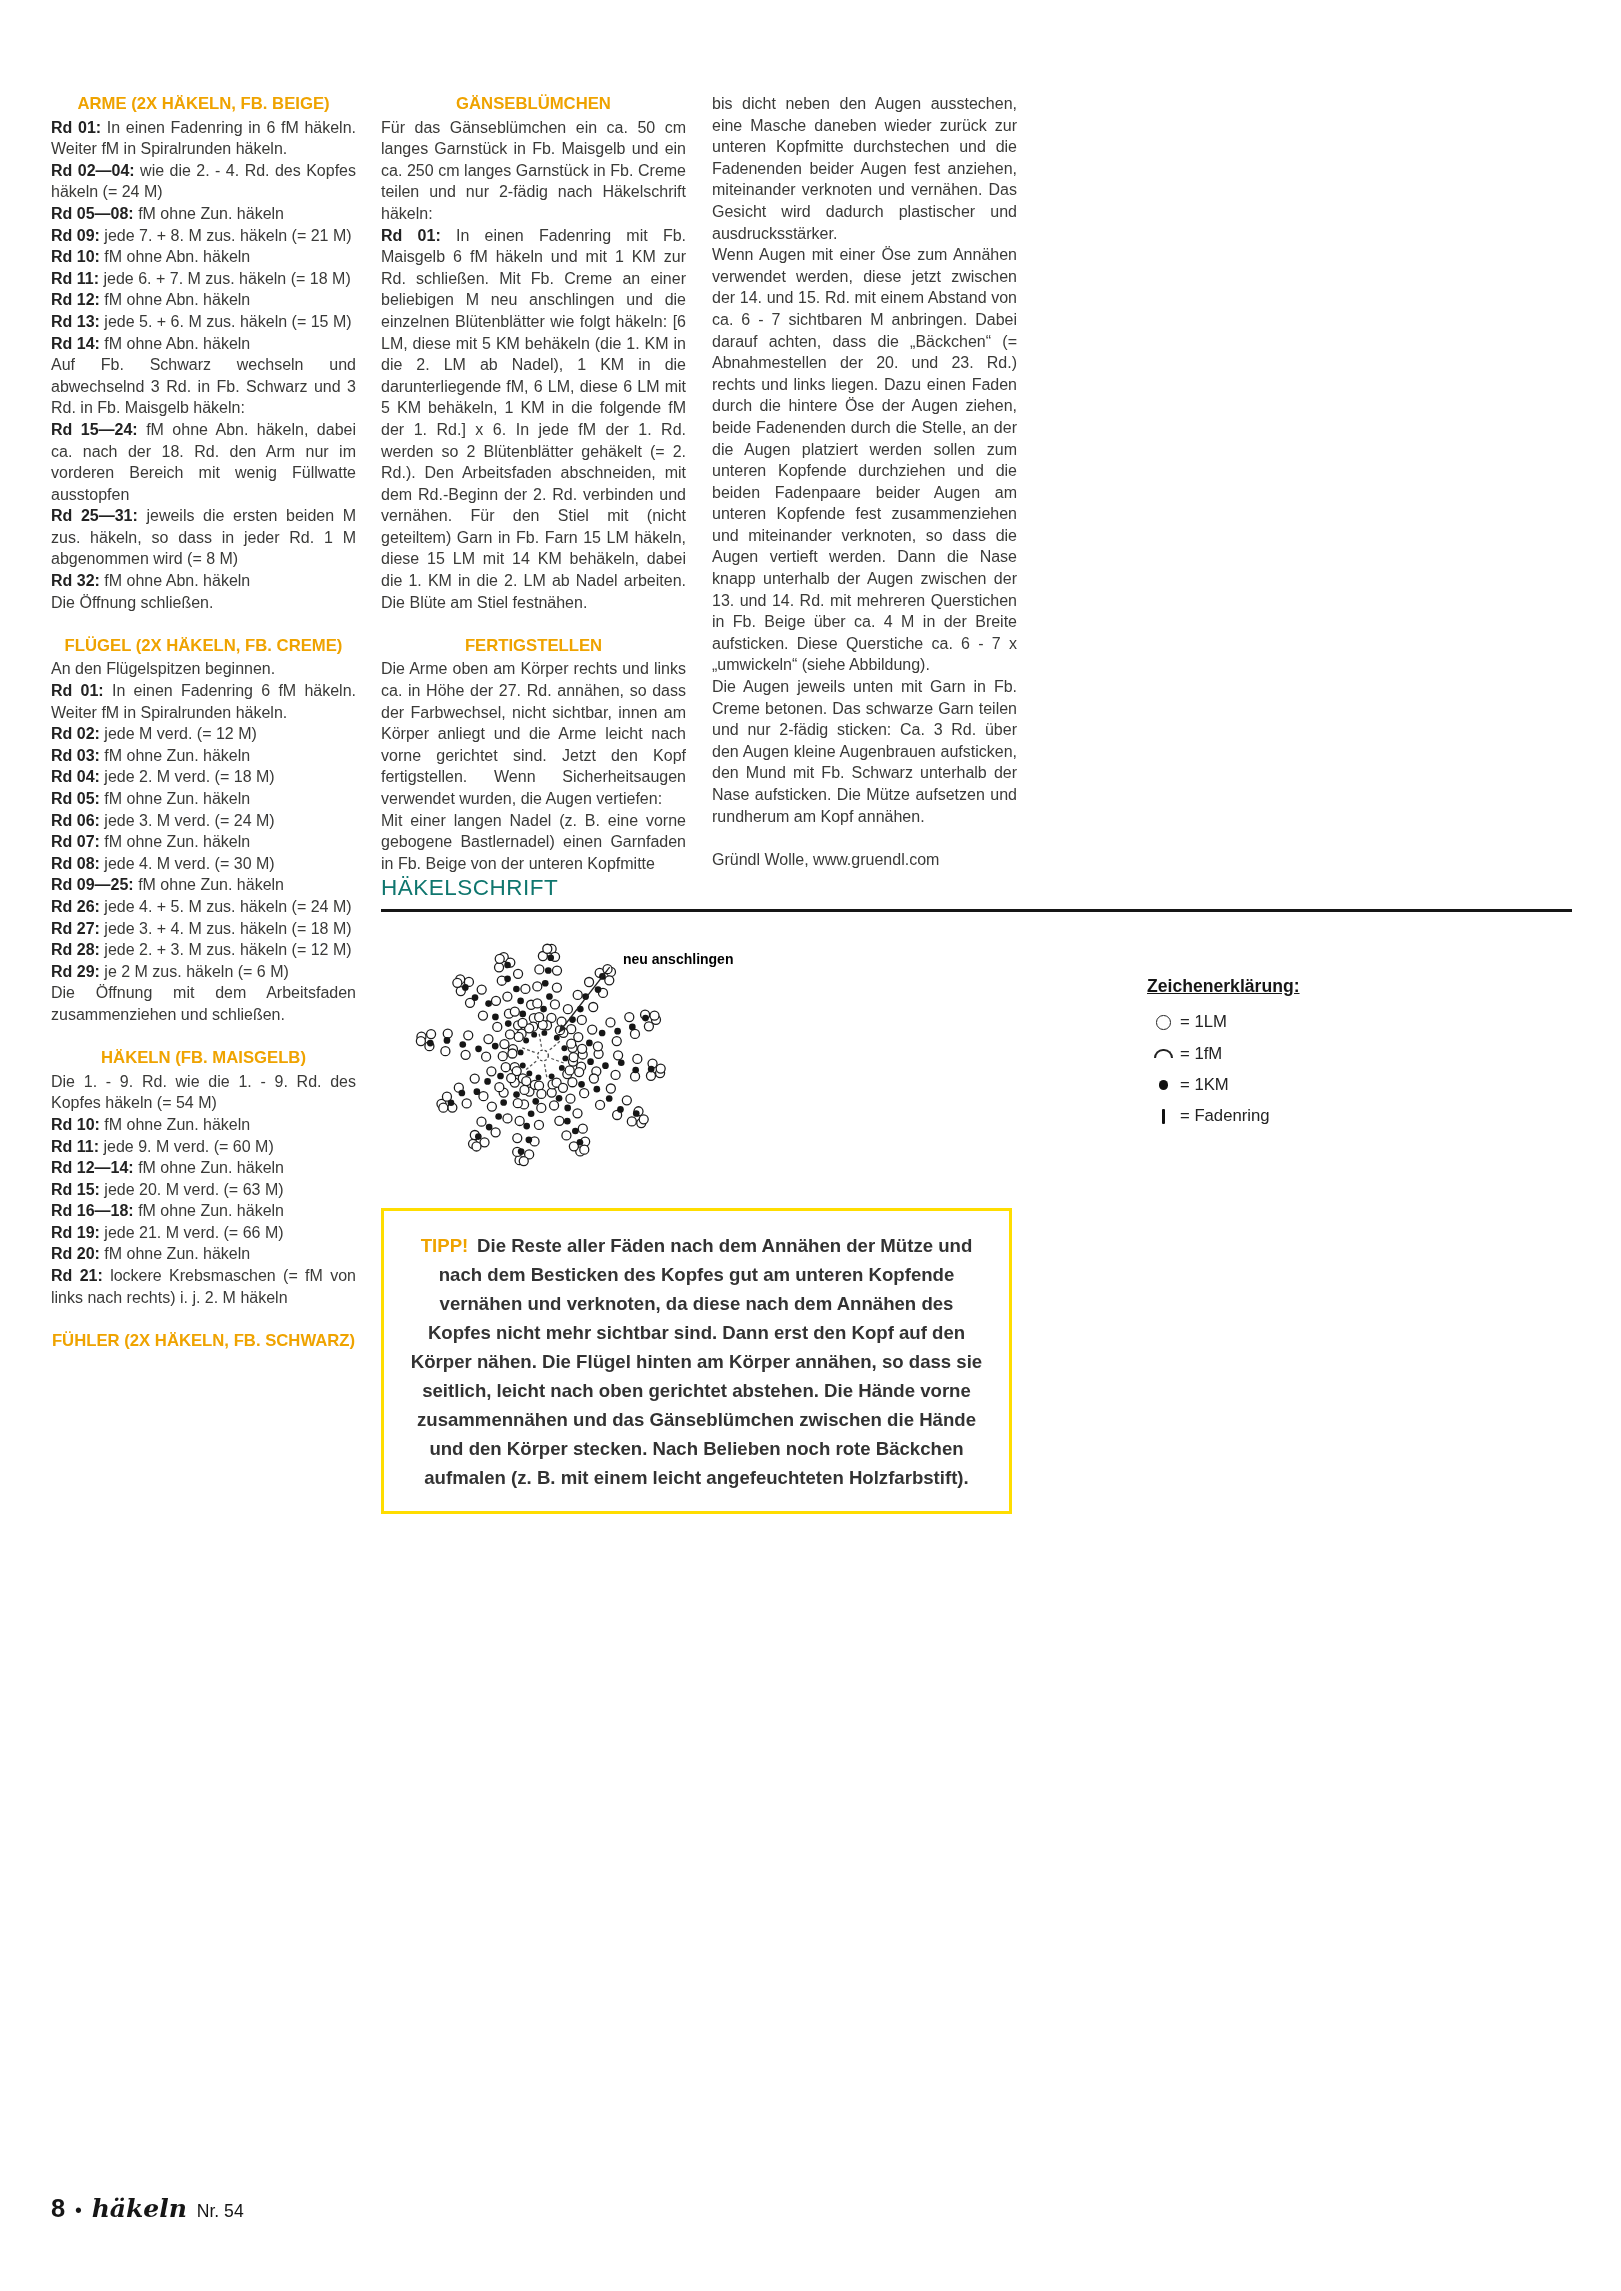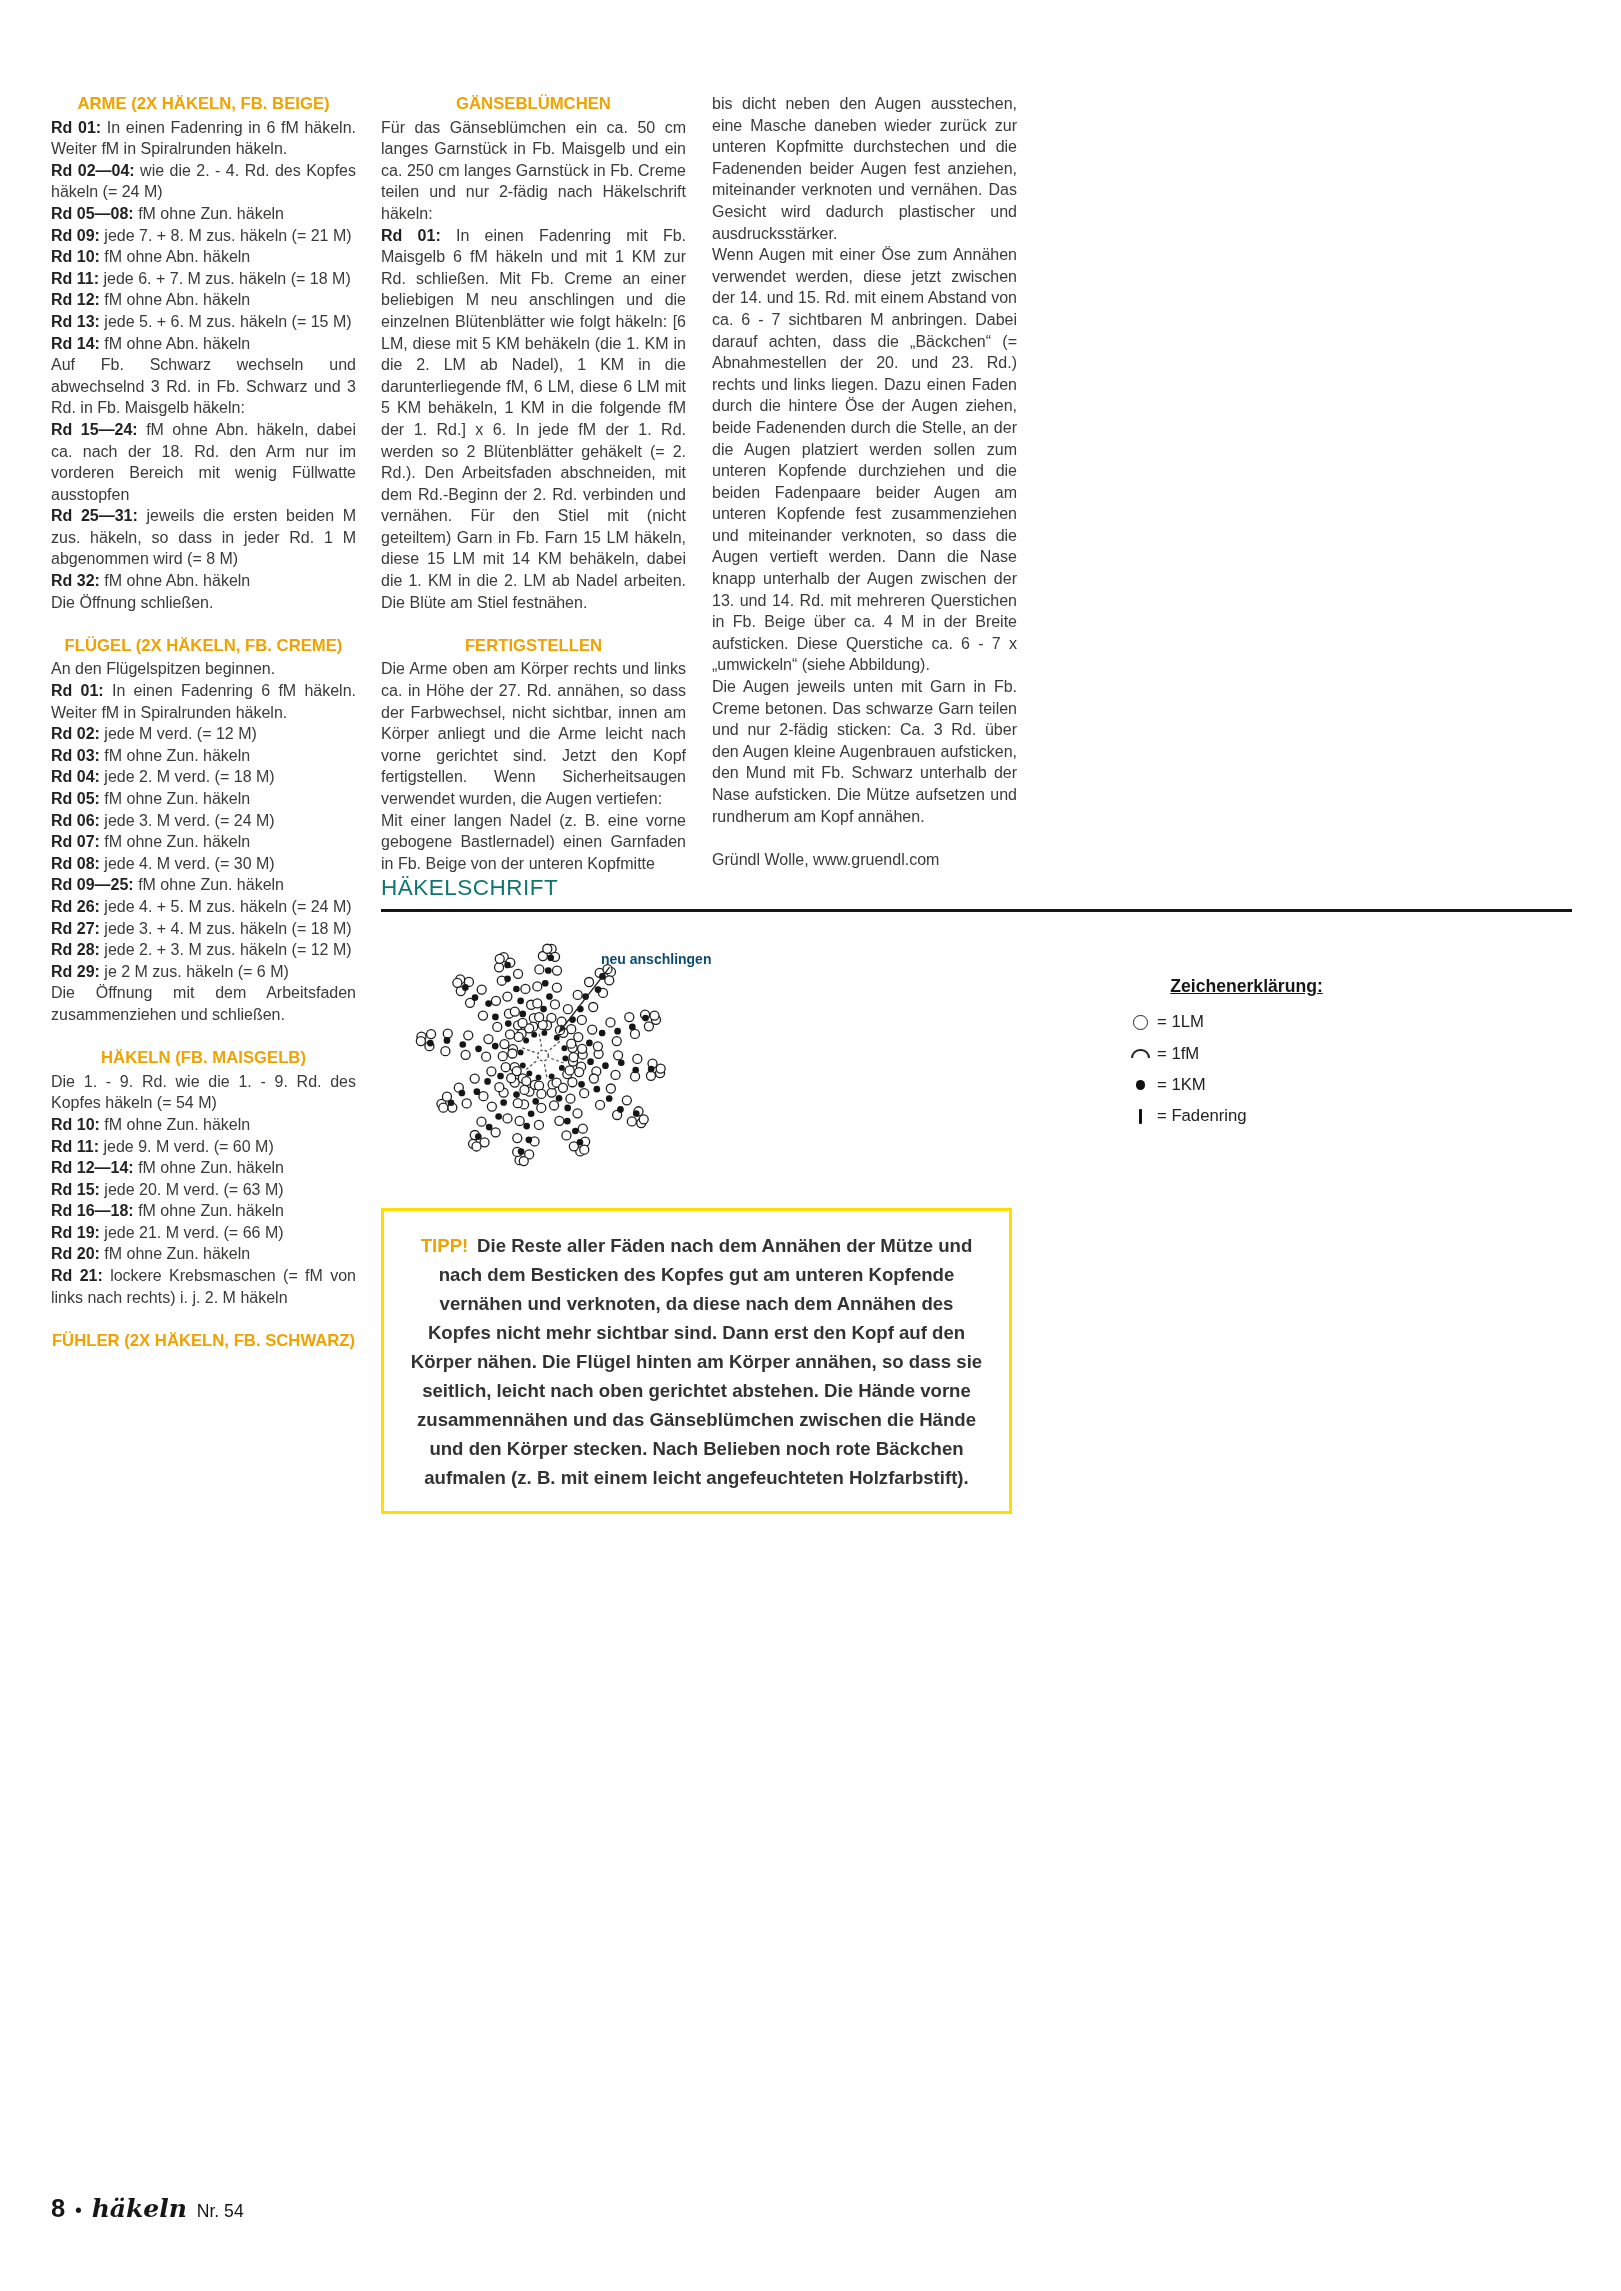--- a/index.html
+++ b/index.html
@@ -32,24 +32,24 @@
   .text-column p{margin:0;}
   .lbl{font-weight:bold;color:#222;}
 
   
   .haekelschrift{position:absolute;left:381px;top:875px;width:1191px;}
   .hs-title{font-weight:normal;font-size:22.5px;letter-spacing:0.5px;color:#0f766e;}
   .hs-rule{margin-top:7.8px;height:2.9px;background:#161616;}
   .chart-area{position:relative;height:294px;}
   #flower-svg{position:absolute;left:4.9px;top:14.7px;}
   .chart-label{
-    position:absolute;left:220px;top:39px;
-    font-size:14px;font-weight:bold;color:#0c4a6e;
-  }
-  .legend{position:absolute;left:743px;top:64px;width:245px;text-align:center;}
+    position:absolute;left:242px;top:39px;
+    font-size:14px;font-weight:bold;color:#000000;
+  }
+  .legend{position:absolute;left:766px;top:64px;width:245px;}
   .legend-title{
     font-weight:bold;font-size:17.6px;color:#161616;
     text-decoration:underline;margin-bottom:15.7px;
   }
   .legend-row{display:flex;align-items:center;margin-bottom:11.8px;height:19.6px;}
   .sym-wrap{width:33px;display:flex;justify-content:center;align-items:center;}
   .legend-text{font-size:16.7px;color:#222;}
   .sym{display:inline-block;}
   .sym-chain-stitch{width:14.7px;height:14.7px;border:1.7px solid #222;border-radius:50%;background:#fff;}
   .sym-single-crochet{width:18.6px;height:9.8px;border:2.2px solid #222;border-bottom:none;border-radius:9.8px 9.8px 0 0;}

